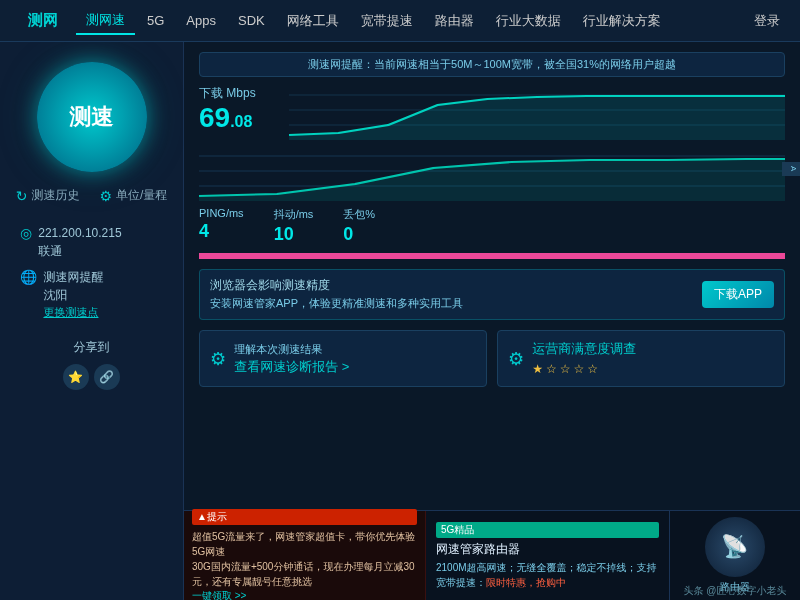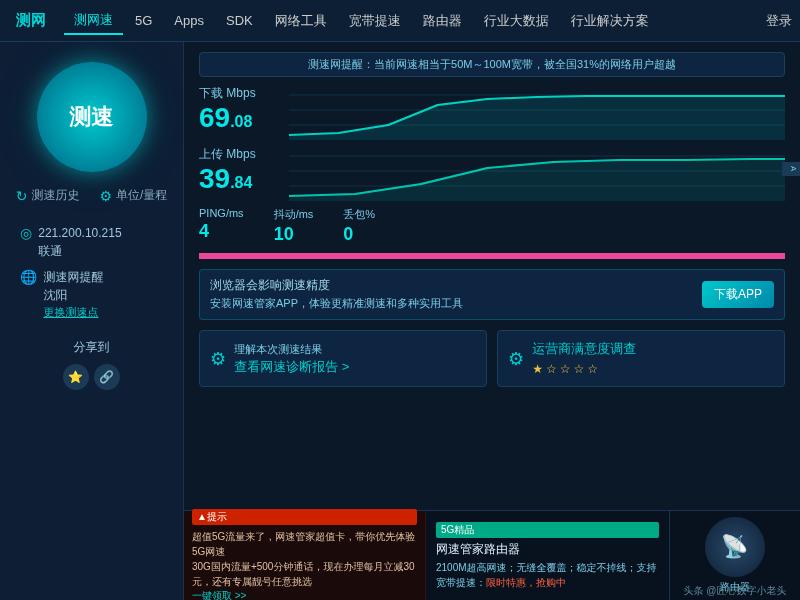--- a/index.html
+++ b/index.html
@@ -11,21 +11,21 @@
       font-family: 'Microsoft YaHei', Arial, sans-serif;
       color: #fff;
     }
 
     
     .nav {
       background: #0d1f35;
       height: 42px;
       display: flex;
       align-items: center;
-      padding: 0 8px;
+      padding: 0 20px;
       border-bottom: 1px solid #1a3a5c;
       position: relative;
     }
     .nav-logo {
       color: #00d4d4;
       font-size: 15px;
       font-weight: bold;
       margin-right: 10px;
       padding: 0 8px;
     }
@@ -502,26 +502,20 @@
           <line x1="0" y1="40" x2="300" y2="40" stroke="#1a4060" stroke-width="0.5"></line>
 
           <polyline points="0,50 30,48 60,40 90,20 120,14 150,12 180,11 210,11 240,11 270,11 300,11" fill="none" stroke="#00d4c0" stroke-width="2"></polyline>
 
           <polygon points="0,50 30,48 60,40 90,20 120,14 150,12 180,11 210,11 240,11 270,11 300,11 300,55 0,55" fill="rgba(0,180,180,0.15)"></polygon>
         </svg>
       </div>
     </div>
 
     <div class="speed-row">
-      <div class="speed-label-col">
-        <div class="speed-label">上传 Mbps</div>
-        <div class="speed-value">
-          <span>39</span><span class="decimal">.84</span>
-        </div>
-      </div>
       <div class="chart-area">
         <svg viewBox="0 0 300 55" preserveAspectRatio="none">
           <line x1="0" y1="10" x2="300" y2="10" stroke="#1a4060" stroke-width="0.5"></line>
           <line x1="0" y1="25" x2="300" y2="25" stroke="#1a4060" stroke-width="0.5"></line>
           <line x1="0" y1="40" x2="300" y2="40" stroke="#1a4060" stroke-width="0.5"></line>
           <polyline points="0,50 40,48 80,38 120,22 160,16 200,14 240,14 280,13 300,13" fill="none" stroke="#00c8b0" stroke-width="2"></polyline>
           <polygon points="0,50 40,48 80,38 120,22 160,16 200,14 240,14 280,13 300,13 300,55 0,55" fill="rgba(0,160,150,0.15)"></polygon>
         </svg>
       </div>
     </div>

